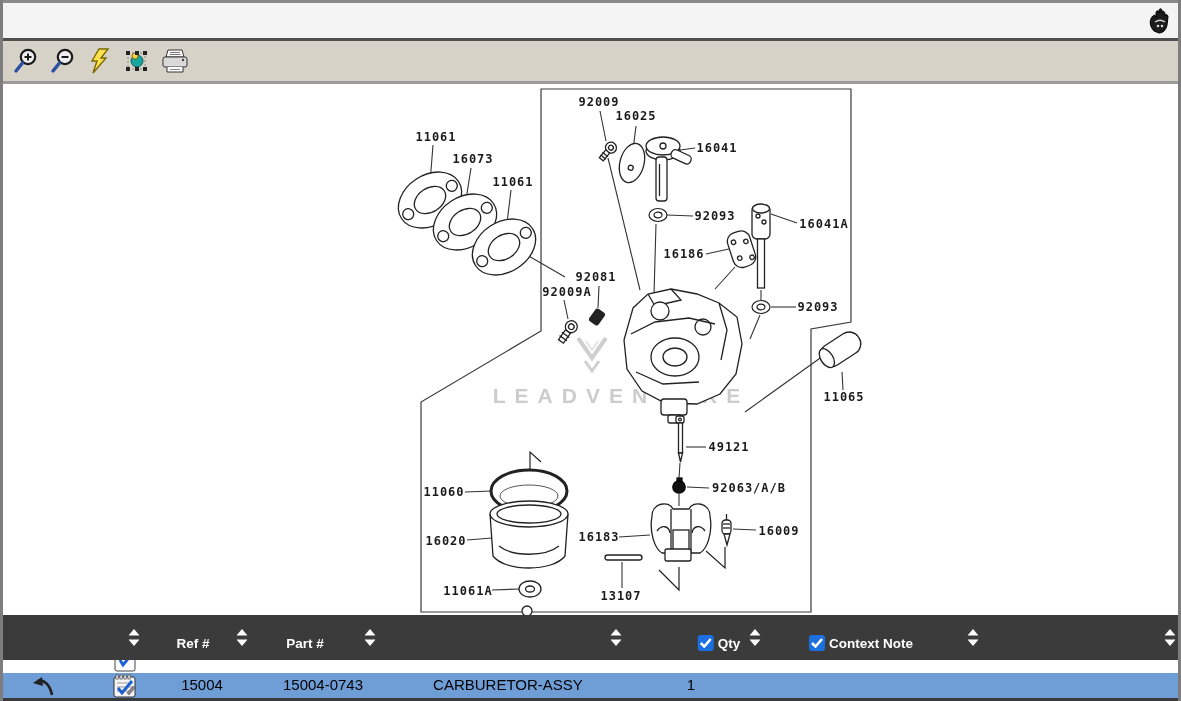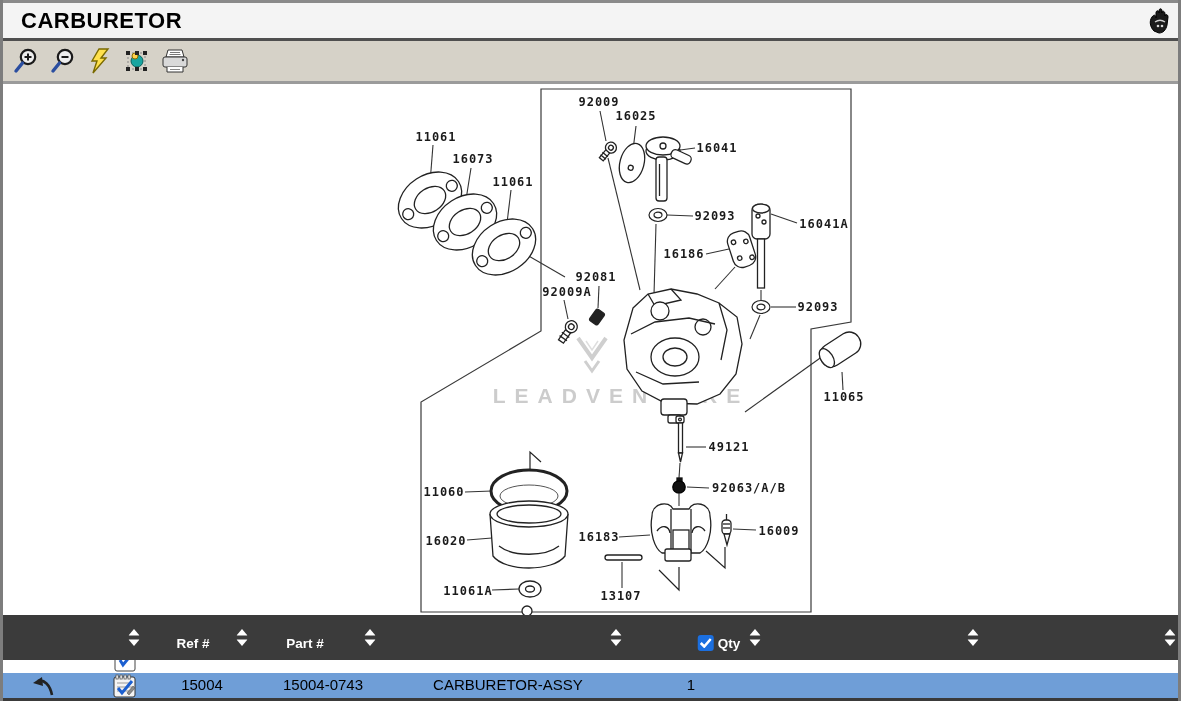--- a/index.html
+++ b/index.html
@@ -49,21 +49,20 @@
   .gaprow .clipicon{position:absolute;left:110px;top:-13px;}
   .drow{position:absolute;left:0;top:673px;width:100%;height:34px;background:#6f9ed7;}
   .drow .cell{position:absolute;top:3px;transform:translateX(-50%);font-size:15px;color:#000;white-space:nowrap;}
   .rowicon{position:absolute;top:0;background:none;border:none;padding:0;cursor:pointer;}
   .bstrip{position:absolute;left:0;top:698px;width:100%;height:3px;background:#3a3a3a;}
 </style>
 </head>
 <body>
 
 <div class="titlebar">
-  <span class="title">CARBURETOR</span>
   <span class="corner">
     <svg width="26" height="28" viewBox="0 0 26 28">
       <path d="M8,24 C4,20 3,14 6,10 C8,7 10,8 10,11 L10,6 C10,3 13,3 13,6 L13,4 C13,1 16,1 16,4 L16,6 C16,3 19,4 19,7 L19,9 C19,7 22,7 22,10 L21,18 C20,23 17,26 13,26 Z" fill="#1b1b1b" stroke="#000"></path>
       <path d="M9,15 C12,13 16,13 19,15" stroke="#cfcfcf" fill="none" stroke-width="1.4"></path>
       <circle cx="12" cy="19" r="1.3" fill="#d9d9d9"></circle>
       <circle cx="16" cy="19" r="1.3" fill="#d9d9d9"></circle>
     </svg>
   </span>
 </div>
 <div class="sep1"></div>
@@ -355,20 +354,28 @@
         </svg>
       </span>
       <span>Qty</span>
     </span>
     <button class="sortbtn" style="left: 752px;">
       <svg width="11" height="17" viewBox="0 0 11 17">
         <polygon points="5.5,0 11,6.5 0,6.5" fill="#fff"></polygon>
         <polygon points="0,10.5 11,10.5 5.5,17" fill="#fff"></polygon>
       </svg>
     </button>
+    <span class="hcol" style="left: 858px;">
+      <span class="cbx">
+        <svg width="12" height="10" viewBox="0 0 12 10">
+          <polyline points="1,5 4.5,8.5 11,1" stroke="#fff" stroke-width="2.6" fill="none"></polyline>
+        </svg>
+      </span>
+      <span>Context Note</span>
+    </span>
     <button class="sortbtn" style="left: 970px;">
       <svg width="11" height="17" viewBox="0 0 11 17">
         <polygon points="5.5,0 11,6.5 0,6.5" fill="#fff"></polygon>
         <polygon points="0,10.5 11,10.5 5.5,17" fill="#fff"></polygon>
       </svg>
     </button>
     <button class="sortbtn" style="left: 1167px;">
       <svg width="11" height="17" viewBox="0 0 11 17">
         <polygon points="5.5,0 11,6.5 0,6.5" fill="#fff"></polygon>
         <polygon points="0,10.5 11,10.5 5.5,17" fill="#fff"></polygon>

